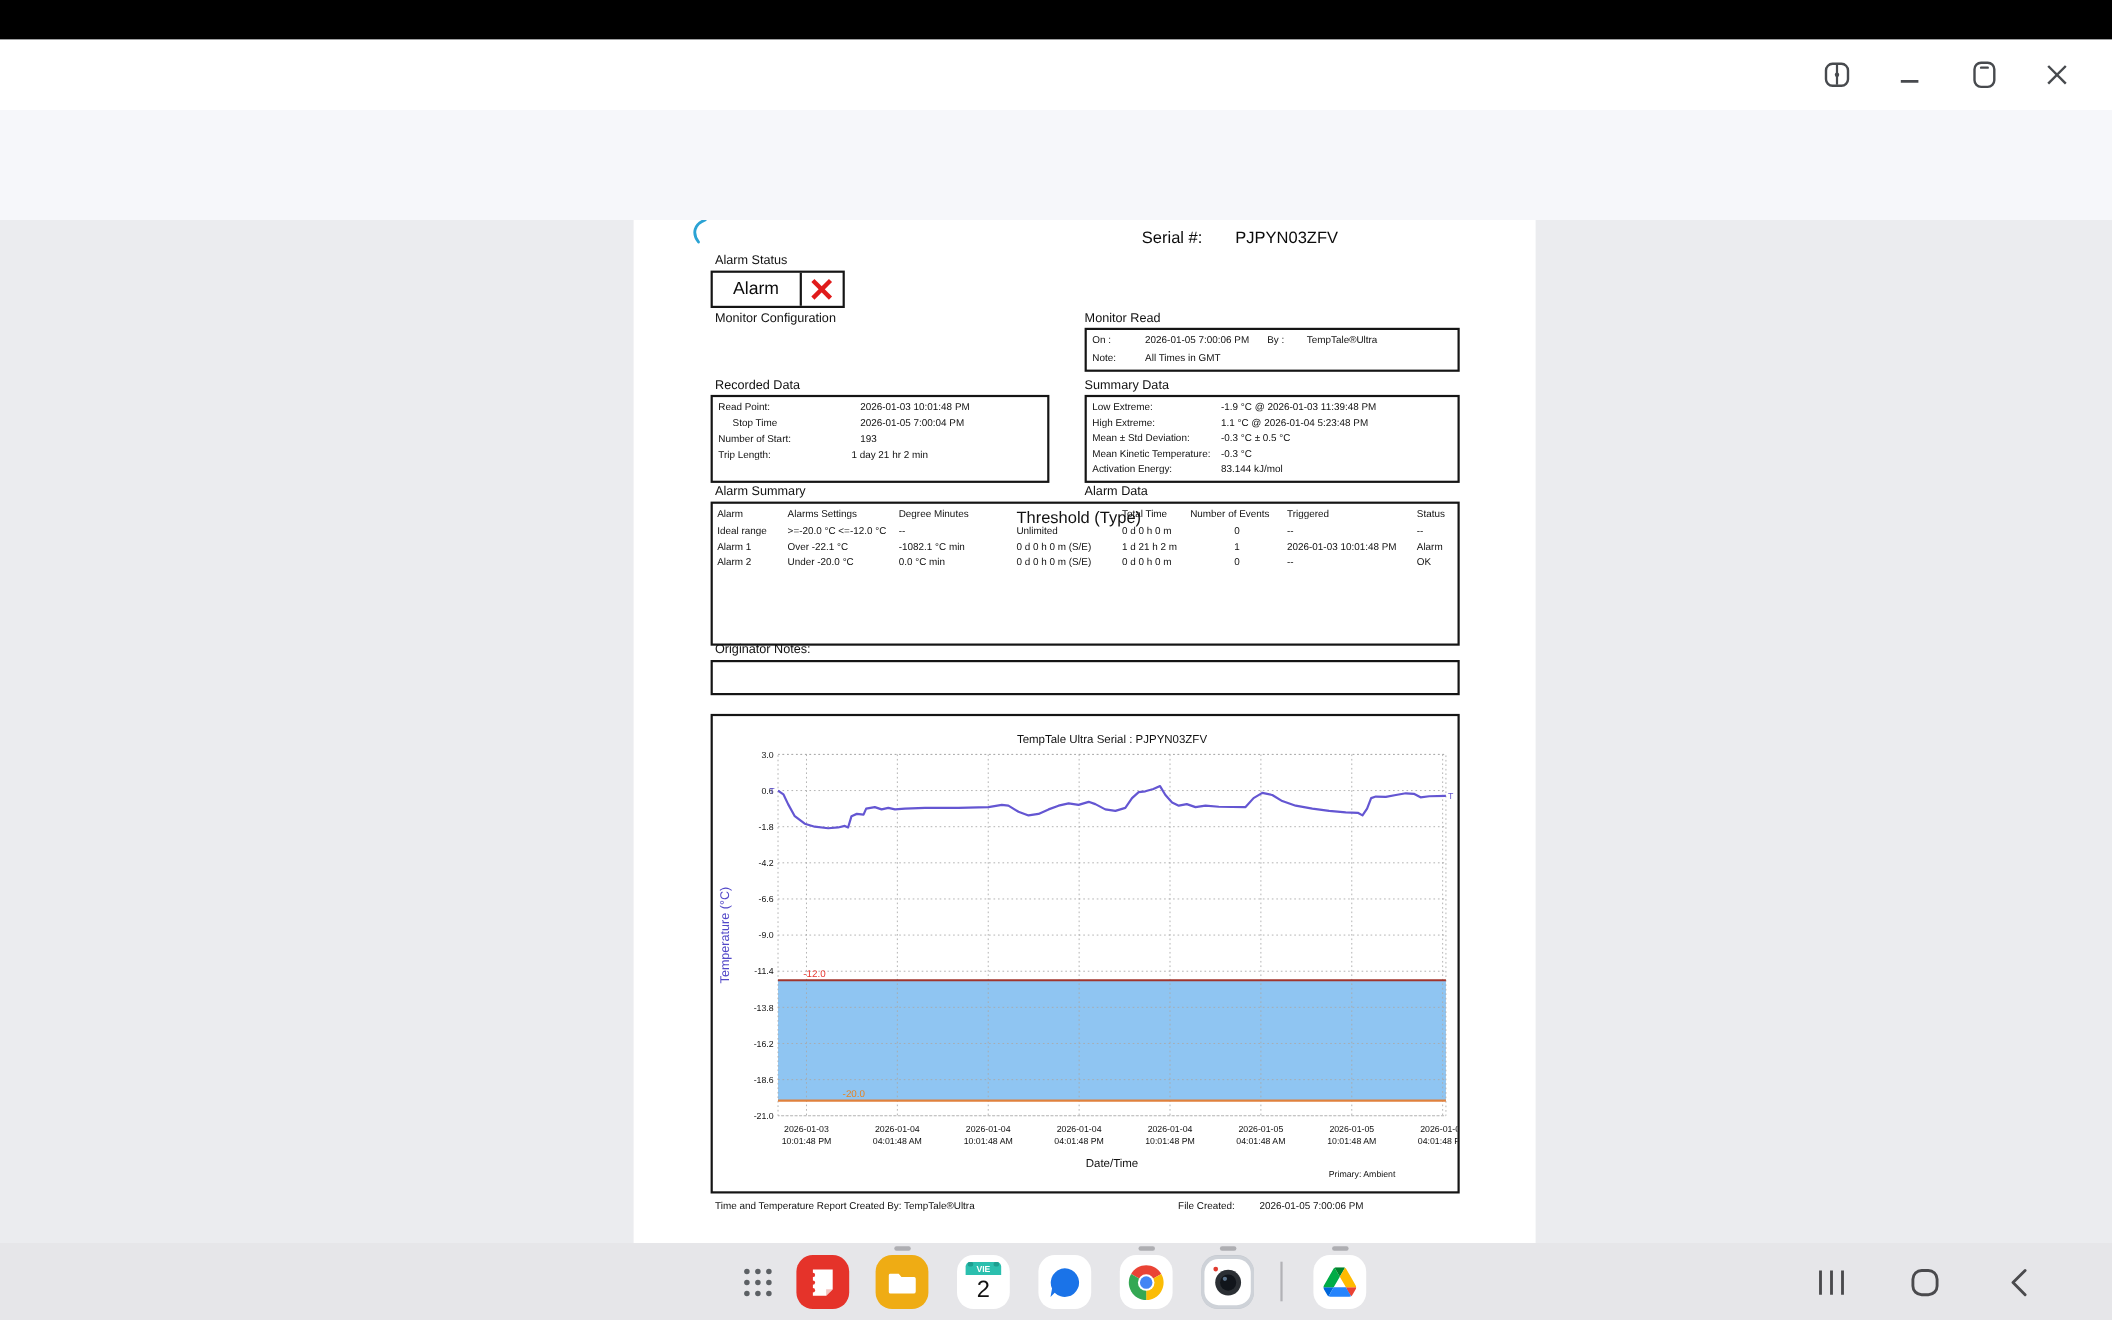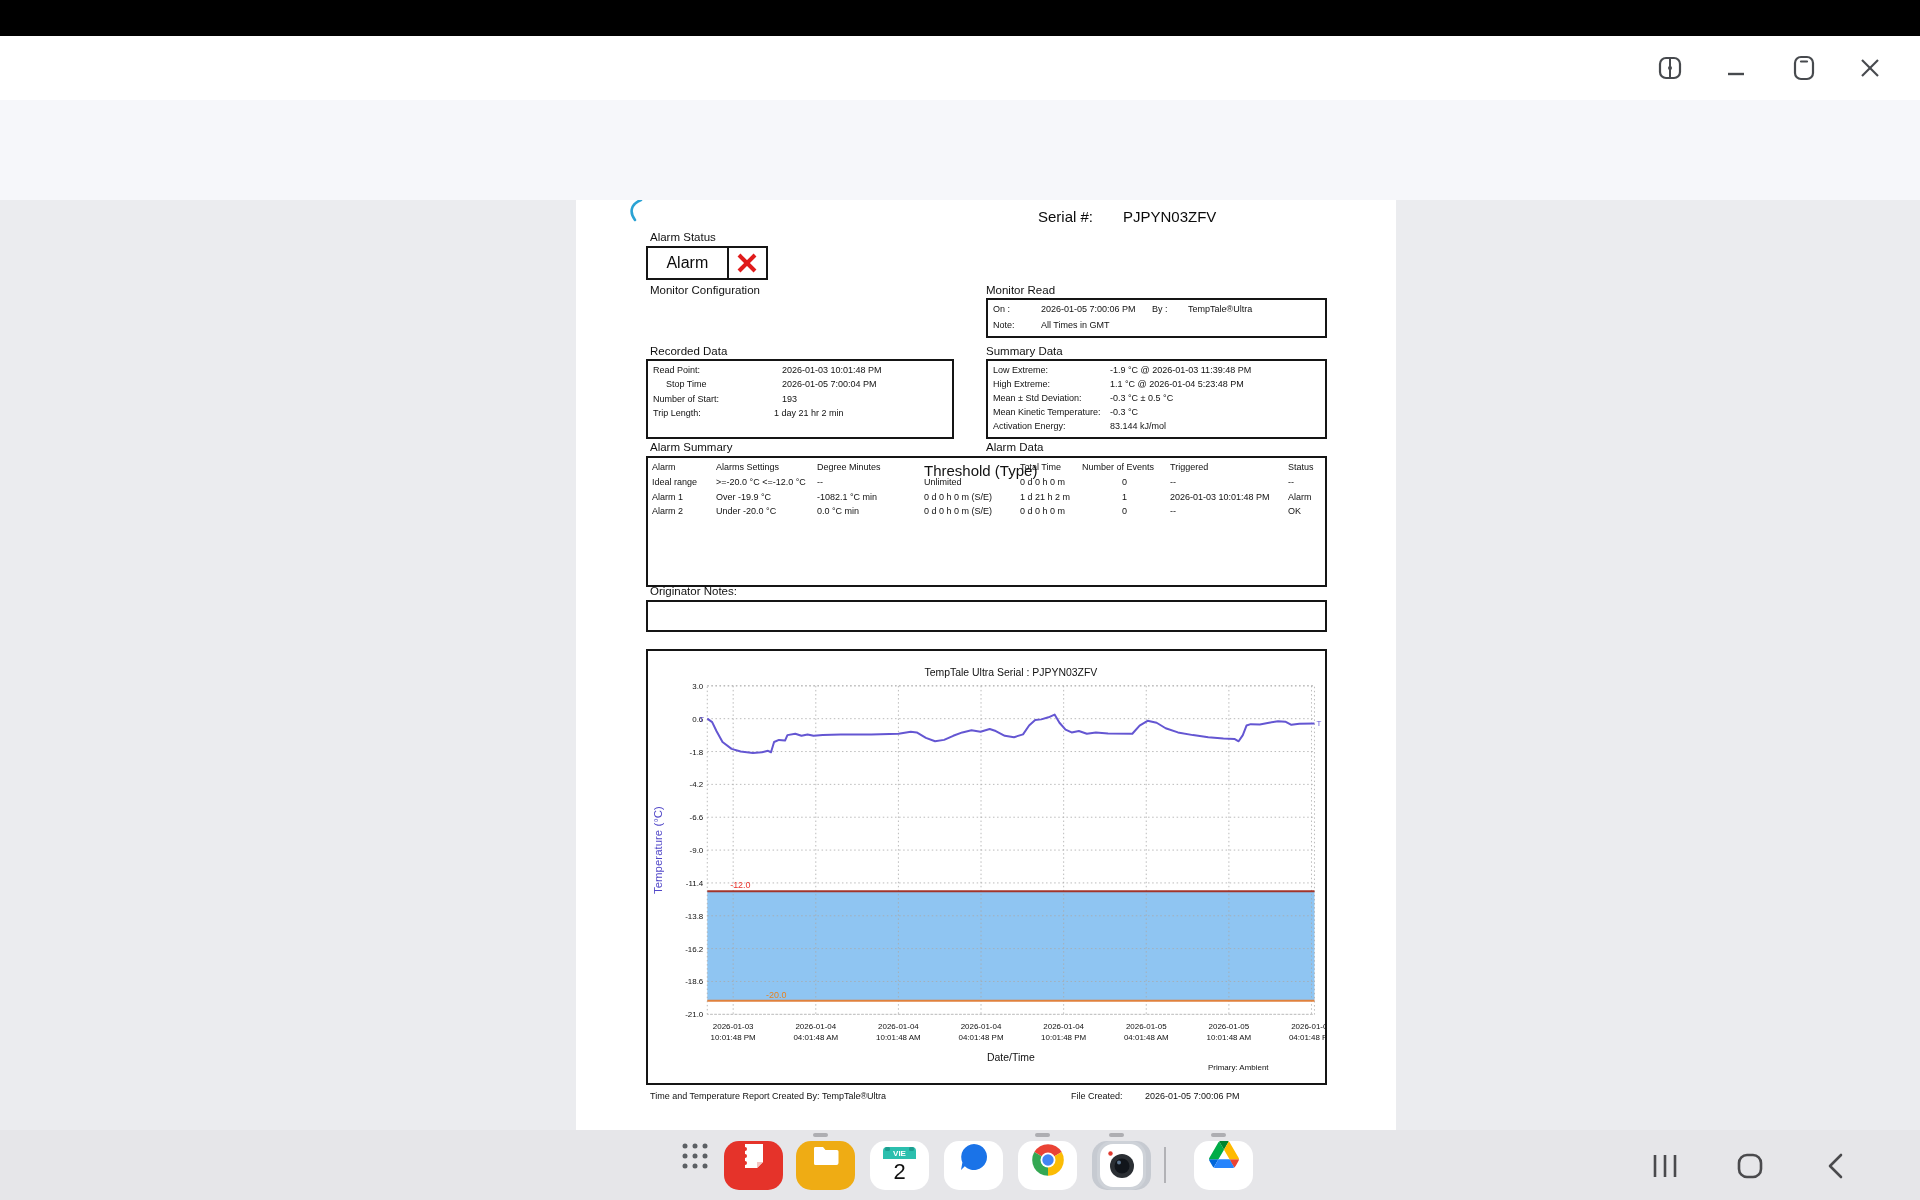--- a/index.html
+++ b/index.html
@@ -23,21 +23,21 @@
   #alarm-box{left:70px;top:46px;width:118px;height:30px;display:flex;}
   #alarm-box .aval{width:80px;display:flex;align-items:center;justify-content:center;font-size:16px;}
   #alarm-box .axcell{width:38px;border-left:2px solid #151515;display:flex;align-items:center;justify-content:center;}
   #serial-line{position:absolute;left:0;top:8px;width:820px;font-size:15px;}
   #serial-line .sl{position:absolute;left:462px;}
   #serial-line .sv{position:absolute;left:547px;}
   #footer-row{position:absolute;left:0;top:891px;width:820px;font-size:9px;color:#111;}
   #footer-row span{position:absolute;white-space:nowrap;}
   
   #taskbar{left:0;top:1130px;width:1920px;height:70px;background:#e6e6e9;}
-  .appbtn{position:absolute;top:11px;width:59px;height:49px;border-radius:15px;display:flex;align-items:flex-start;justify-content:center;}
+  .appbtn{position:absolute;top:11px;width:48px;height:49px;border-radius:15px;display:flex;align-items:center;justify-content:center;}
   .pill{position:absolute;top:3px;width:15px;height:4px;border-radius:2px;background:#aeaeb2;}
   .navbtn{position:absolute;top:20px;width:32px;height:32px;display:flex;align-items:center;justify-content:center;}
   .sq{border-radius:15px;}
 </style>
 </head>
 <body>
 
 <div class="abs" id="status-bar"></div>
 
 <div class="abs" id="titlebar">
@@ -196,21 +196,21 @@
         <span style="position: absolute; left: 640px; top: 4px; font-size: 9px; white-space: nowrap; color: rgb(17, 17, 17);">Status</span>
         <span style="position: absolute; left: 4px; top: 19px; font-size: 9px; white-space: nowrap; color: rgb(17, 17, 17);">Ideal range</span>
         <span style="position: absolute; left: 68px; top: 19px; font-size: 9px; white-space: nowrap; color: rgb(17, 17, 17);">&gt;=-20.0 °C &lt;=-12.0 °C</span>
         <span style="position: absolute; left: 169px; top: 19px; font-size: 9px; white-space: nowrap; color: rgb(17, 17, 17);">--</span>
         <span style="position: absolute; left: 276px; top: 19px; font-size: 9px; white-space: nowrap; color: rgb(17, 17, 17);">Unlimited</span>
         <span style="position: absolute; left: 372px; top: 19px; font-size: 9px; white-space: nowrap; color: rgb(17, 17, 17);">0 d 0 h 0 m</span>
         <span style="position: absolute; left: 474px; top: 19px; font-size: 9px; white-space: nowrap; color: rgb(17, 17, 17);">0</span>
         <span style="position: absolute; left: 522px; top: 19px; font-size: 9px; white-space: nowrap; color: rgb(17, 17, 17);">--</span>
         <span style="position: absolute; left: 640px; top: 19px; font-size: 9px; white-space: nowrap; color: rgb(17, 17, 17);">--</span>
         <span style="position: absolute; left: 4px; top: 33.5px; font-size: 9px; white-space: nowrap; color: rgb(17, 17, 17);">Alarm 1</span>
-        <span style="position: absolute; left: 68px; top: 33.5px; font-size: 9px; white-space: nowrap; color: rgb(17, 17, 17);">Over -19.9 °C</span>
+        <span style="position: absolute; left: 68px; top: 33.5px; font-size: 9px; white-space: nowrap; color: rgb(17, 17, 17);">Over -22.1 °C</span>
         <span style="position: absolute; left: 169px; top: 33.5px; font-size: 9px; white-space: nowrap; color: rgb(17, 17, 17);">-1082.1 °C min</span>
         <span style="position: absolute; left: 276px; top: 33.5px; font-size: 9px; white-space: nowrap; color: rgb(17, 17, 17);">0 d 0 h 0 m (S/E)</span>
         <span style="position: absolute; left: 372px; top: 33.5px; font-size: 9px; white-space: nowrap; color: rgb(17, 17, 17);">1 d 21 h 2 m</span>
         <span style="position: absolute; left: 474px; top: 33.5px; font-size: 9px; white-space: nowrap; color: rgb(17, 17, 17);">1</span>
         <span style="position: absolute; left: 522px; top: 33.5px; font-size: 9px; white-space: nowrap; color: rgb(17, 17, 17);">2026-01-03 10:01:48 PM</span>
         <span style="position: absolute; left: 640px; top: 33.5px; font-size: 9px; white-space: nowrap; color: rgb(17, 17, 17);">Alarm</span>
         <span style="position: absolute; left: 4px; top: 48px; font-size: 9px; white-space: nowrap; color: rgb(17, 17, 17);">Alarm 2</span>
         <span style="position: absolute; left: 68px; top: 48px; font-size: 9px; white-space: nowrap; color: rgb(17, 17, 17);">Under -20.0 °C</span>
         <span style="position: absolute; left: 169px; top: 48px; font-size: 9px; white-space: nowrap; color: rgb(17, 17, 17);">0.0 °C min</span>
         <span style="position: absolute; left: 276px; top: 48px; font-size: 9px; white-space: nowrap; color: rgb(17, 17, 17);">0 d 0 h 0 m (S/E)</span>

